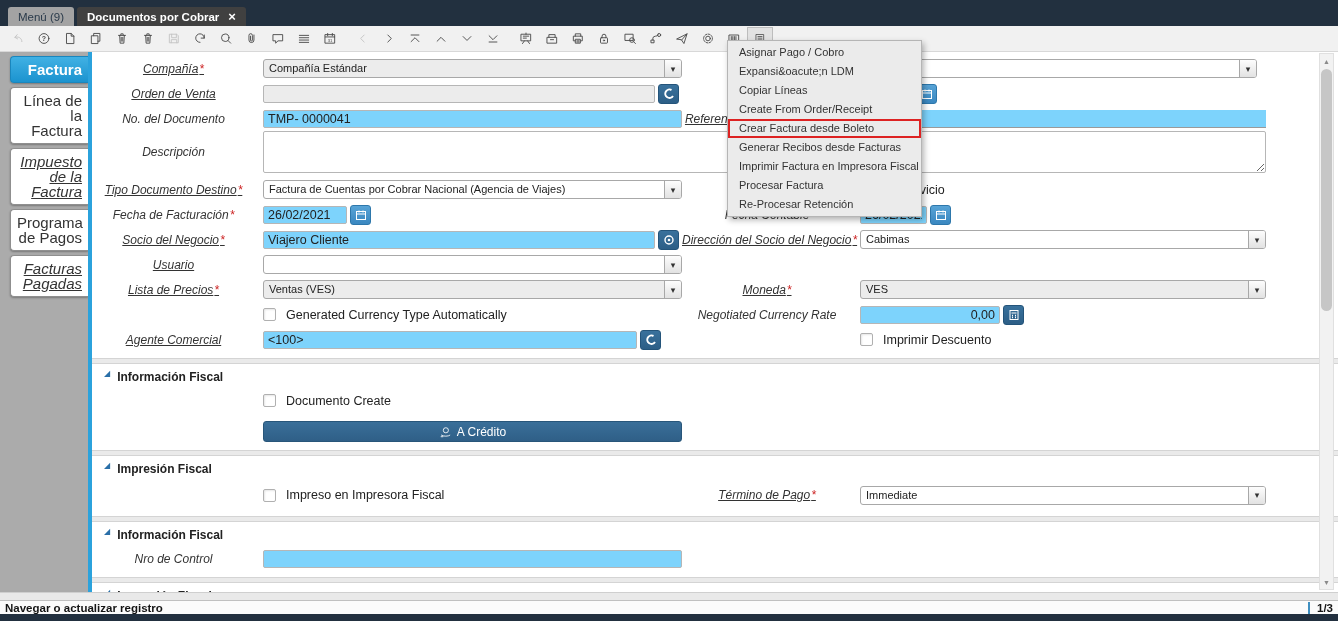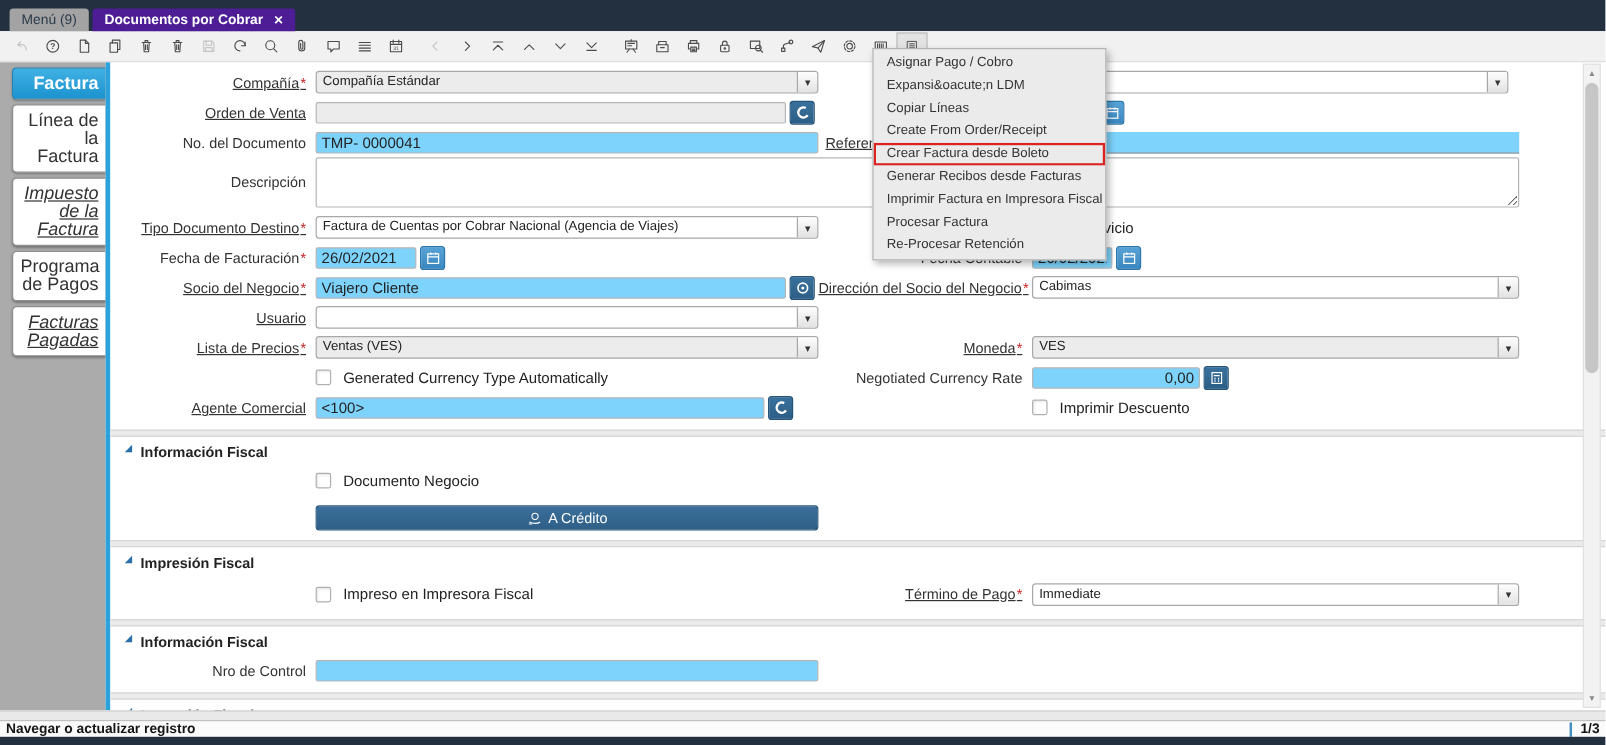--- a/index.html
+++ b/index.html
@@ -6,21 +6,21 @@
   html,body { margin:0; padding:0; }
   body {
     width:1338px; height:621px; position:relative; overflow:hidden;
     font-family:"Liberation Sans", sans-serif; background:#fff;
   }
 
   
   .topbar { height:26px; background:#22303f; display:flex; align-items:flex-end; padding-left:8px; gap:3px; }
   .wtab { height:19px; border-radius:3px 3px 0 0; padding:0 10px; display:flex; align-items:center; font-size:11.5px; cursor:default; }
   .wtab.menu { background:#a3a3a3; color:#2a3a4a; }
-  .wtab.active { background:#4c1d95; color:#fff; font-weight:700; gap:9px; }
+  .wtab.active { background:#404040; color:#fff; font-weight:700; gap:9px; }
   .wtab .x { font-size:13px; font-weight:700; line-height:1; }
 
   
   .toolbar { height:26px; background:#f1f1f1; border-bottom:1px solid #d8d8d8; display:flex; align-items:center; padding-left:5px; }
   .tb { width:26px; height:24px; display:flex; align-items:center; justify-content:center; background:transparent; border:0; }
   .tb svg { width:19px; height:19px; stroke:#4b4b4b; fill:none; stroke-width:1.2; stroke-linecap:round; stroke-linejoin:round; }
   .tb svg text { stroke:none; fill:#4b4b4b; }
   .tb.dis svg { stroke:#c4c4c4; }
   .tb.pressed { background:#e2e2e2; border:1px solid #bdbdbd; }
   .tgap { width:7px; }
@@ -34,21 +34,21 @@
   .stab { margin:0 0 4px 10px; background:#fff; border:1px solid #8f8f8f; border-right:none;
           border-radius:4px 0 0 4px; padding:5px 6px; text-align:right; font-size:15px; line-height:15px;
           color:#333; box-shadow:0 1px 2px rgba(0,0,0,.3); cursor:pointer; }
   .stab.active { background:linear-gradient(#41b1e4,#1b93cf); color:#fff; font-weight:700; border-color:#1a86bd; }
   .stab.it { font-style:italic;text-decoration:underline; }
 
   
   .form { padding-top:4px; }
   .row { display:grid; grid-template-columns:171px 419px 178px 406px; align-items:center; height:25px; }
   .row.trow { height:46px; align-items:start; }
-  .lbl { font-size:12px; color:#333; text-align:right; padding-right:8px; white-space:nowrap; }
+  .lbl { font-size:12px; color:#333; text-align:center; padding-right:8px; white-space:nowrap;font-style:italic; }
   .link { text-decoration:underline; }
   .mand::after { content:"*"; color:#cc2222; margin-left:1px; }
   .inp { height:18px; border:1px solid #b6b6b6; border-radius:2px; background:#7dd3fc; font:12.5px "Liberation Sans",sans-serif; padding:0 4px; color:#222; outline:none; }
   .inp.ro { background:#ececec; }
   .inp.uline { border:none; border-bottom:1px solid #9a9a9a; border-radius:0; }
   .num { text-align:right; }
   .pair { display:flex; gap:3px; align-items:center; }
   .sel { display:flex; align-items:stretch; height:19px; border:1px solid #a8a8a8; border-radius:3px; background:#fff; overflow:hidden; }
   .sel.ro { background:#ececec; }
   .sel .val { flex:1; padding:2px 5px 0; font-size:11px; color:#222; white-space:nowrap; overflow:hidden; }
@@ -457,21 +457,21 @@
 
       <div class="band"></div>
       <div class="sech">
         <span class="tri"></span>
         <span class="t">Información Fiscal</span>
       </div>
       <div class="row">
         <div></div>
         <div class="pair">
           <span class="cb"></span>
-          <span class="cbl">Documento Negocio</span>
+          <span class="cbl">Documento Create</span>
         </div>
         <div></div>
         <div></div>
       </div>
       <button class="credbtn">
         <svg class="smallsvg" viewBox="0 0 14 14">
             <circle cx="8" cy="5" r="3" stroke="#fff" fill="none"></circle>
             <path d="M2.5 10.5c2.5 1.8 8.5 1.8 10.5 0" stroke="#fff" fill="none"></path>
             <path d="M2 12.5h3" stroke="#fff"></path>
           </svg>

